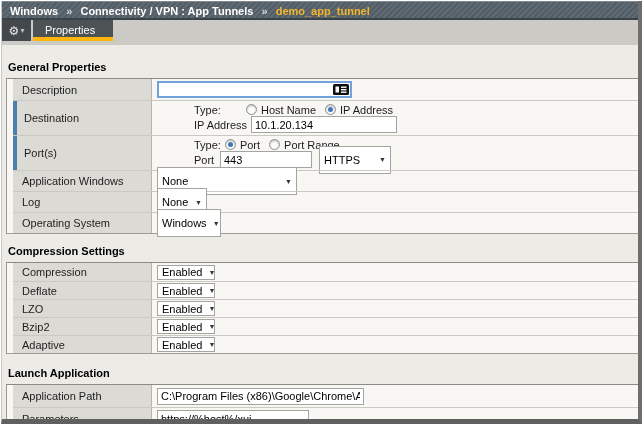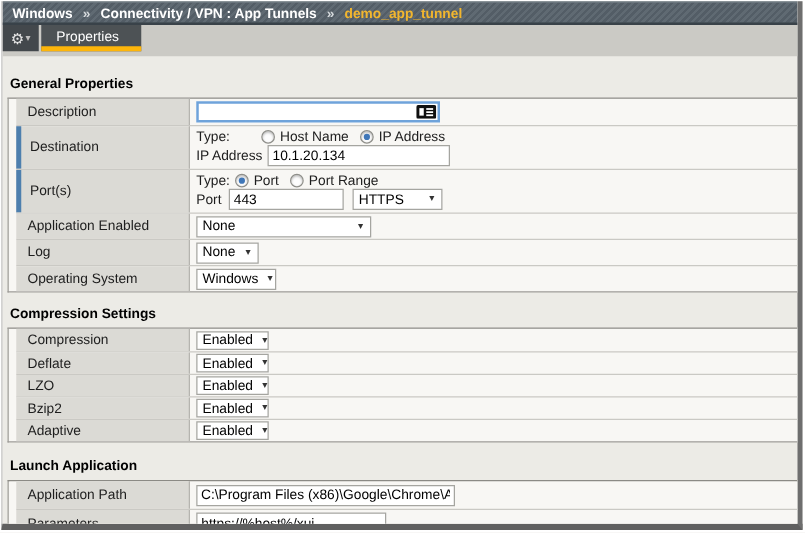--- a/index.html
+++ b/index.html
@@ -53,35 +53,35 @@
     display:flex; align-items:center; padding:0 4px 0 9px;
     font-size:11px; color:#1d1d1d; position:relative;
   }
   .trow.modified .lcell::before {
     content:""; position:absolute; left:0; top:0; bottom:0; width:4px; background:#4d7fae;
   }
   .trow.modified .lcell { padding-left:11px; }
   .vcell { flex:1; display:flex; flex-direction:column; justify-content:center; padding:2px 4px 2px 5px; font-size:11px; color:#1d1d1d; }
   .vline { display:flex; align-items:center; height:17px; white-space:nowrap; }
 
-  .h21 { height:21px; } .h35 { height:35px; } .h18 { height:18px; } .h22 { height:22px; }
+  .h21 { height:21px; } .h35 { height:35px;gap:37px; } .h18 { height:18px; } .h22 { height:22px; }
 
   
   input.txt {
     height:17px; border:1px solid #a5a5a0; background:#fff; font-family:"Liberation Sans",sans-serif;
     font-size:11px; padding:0 3px; color:#000; margin:0;
   }
   .descwrap { position:relative; display:inline-block; }
   input.desc { width:195px; height:17px; border:2px solid #6fa3da; padding-right:20px; }
   .helper-ic { position:absolute; right:3px; top:3px; }
 
   
   .ddl {
     display:inline-flex; align-items:center; justify-content:space-between;
-    border:1px solid #a5a5a0; background:#fff; height:17px; padding:0 4px 0 4px;
+    border:1px solid #a5a5a0; background:#fff; height:28px; padding:0 4px 0 4px;
     font-size:11px; color:#000; cursor:default;
   }
   .ddl .arr { font-size:7px; color:#333; margin-left:6px; }
   .ddl.sm { height:15px; }
 
   
   .radio {
     width:11px; height:11px; flex:0 0 11px; border-radius:50%;
     background:#fdfdfd; border:1px solid #8f8f8a;
     box-shadow:inset 0 1px 2px rgba(0,0,0,0.28); margin:0 4px 0 0; position:relative;
@@ -172,21 +172,21 @@
               <input class="txt" style="width: 92px; margin-right: 7px;" type="text" value="443">
               <span class="ddl" style="width:72px;">
                 <span>HTTPS</span>
                 <span class="arr">▼</span>
               </span>
             </div>
           </div>
         </div>
 
         <div class="trow h21">
-          <div class="lcell">Application Enabled</div>
+          <div class="lcell">Application Windows</div>
           <div class="vcell">
               <div class="vline">
             <span class="ddl" style="width:140px;">
               <span>None</span>
               <span class="arr">▼</span>
             </span>
           </div>
             </div>
         </div>
 

